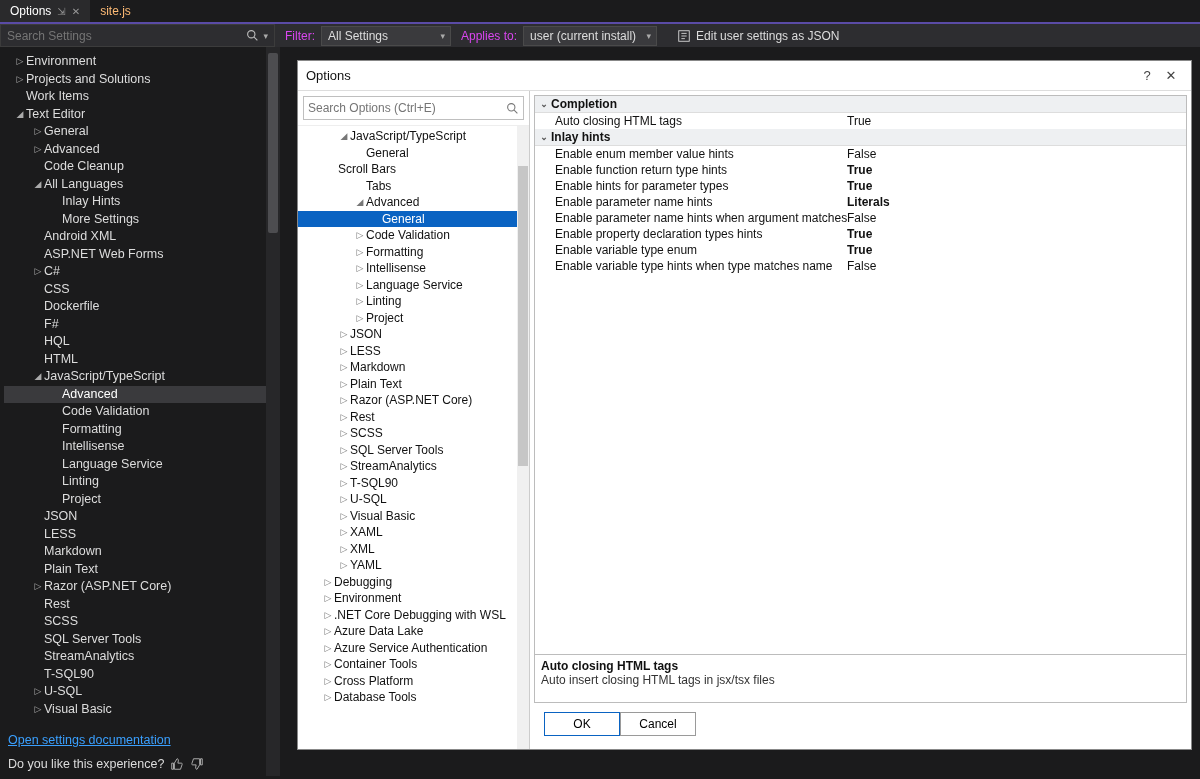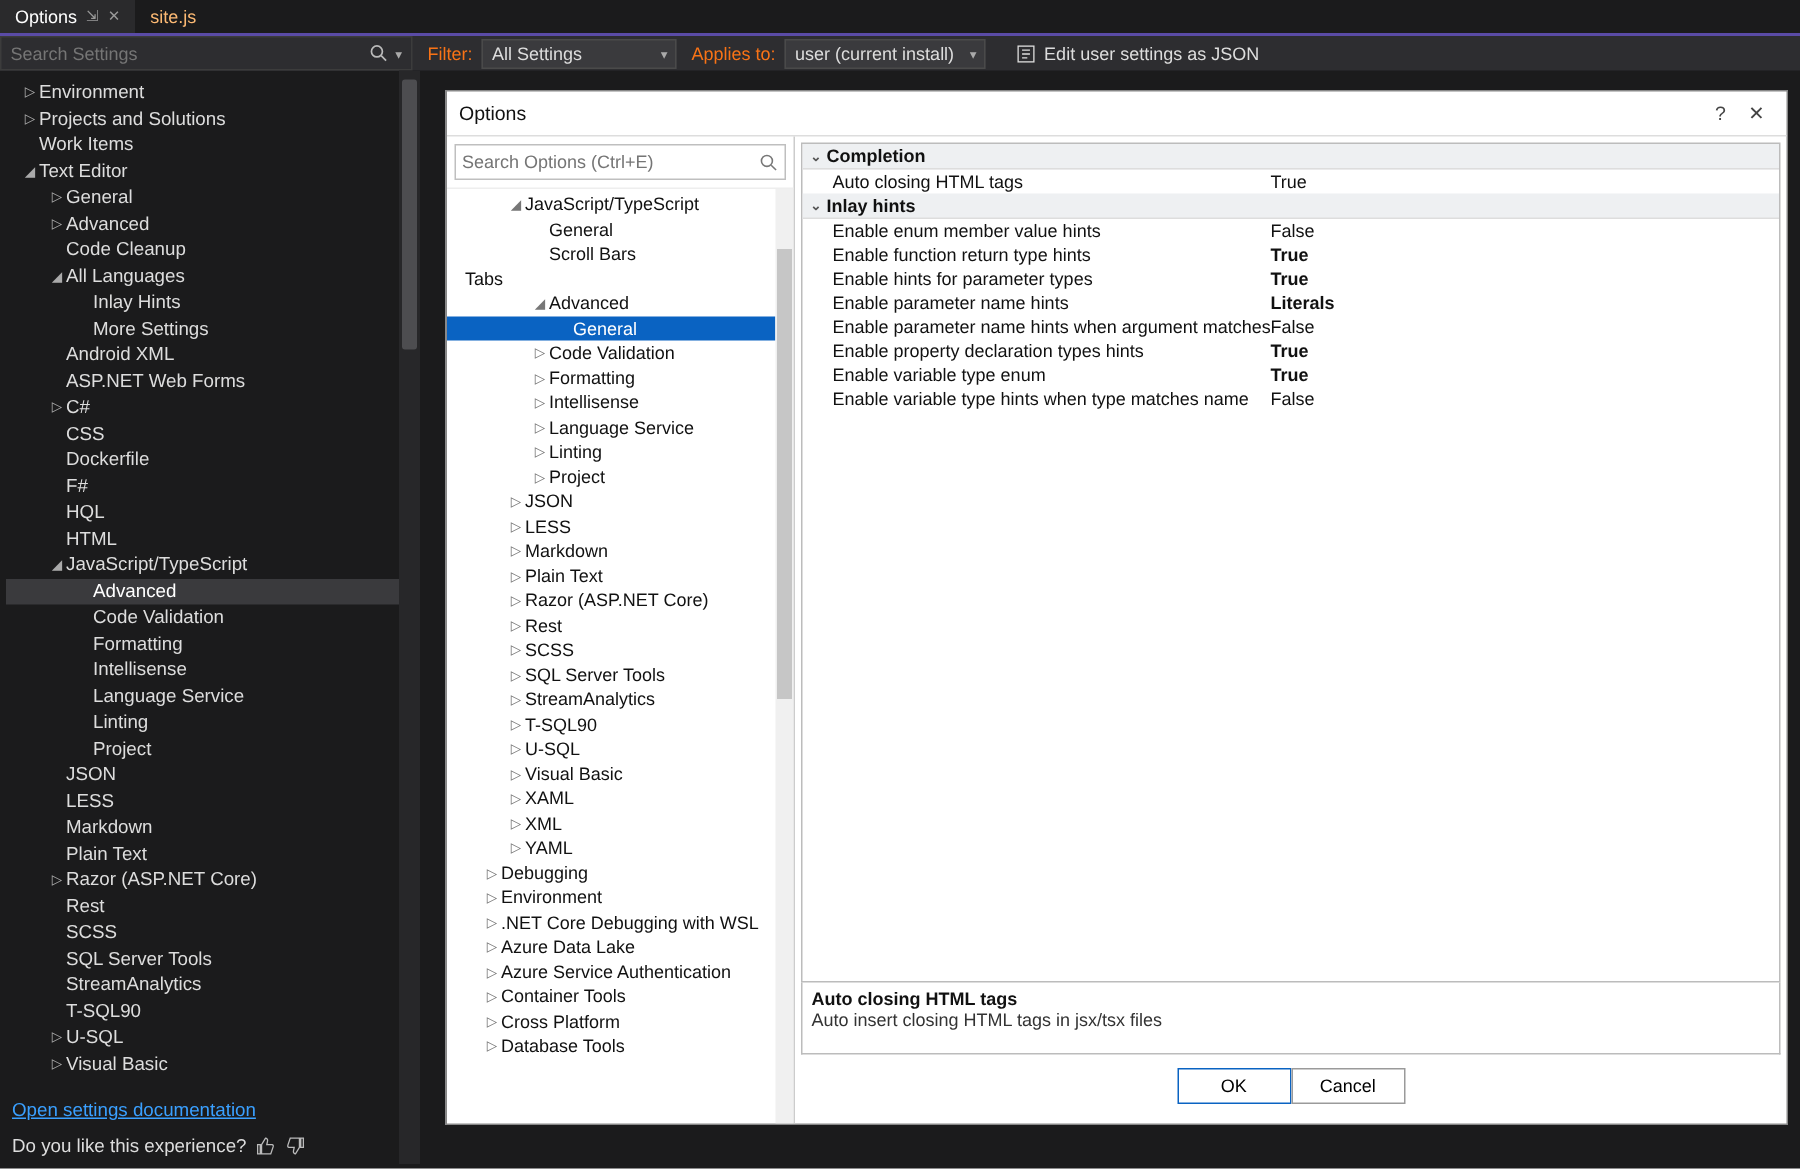--- a/index.html
+++ b/index.html
@@ -7,21 +7,21 @@
 
 
 .tabbar { height:22px; background:#1b1b1c; display:flex; align-items:stretch; font-size:12px; }
 .tab { padding:3px 10px; color:#fdba74; display:flex; align-items:center; gap:6px; }
 .tab.active { background:#2a2a2c; color:#fff; }
 .tab .pin,.tab .close{font-size:10px;color:#999;}
 .topborder{height:2px;background:#5a4ba6;}
 .toolbar { height:23px; background:#2d2d30; display:flex; align-items:center; font-size:12px; color:#ddd; }
 .search-settings { flex:0 0 275px; display:flex; align-items:center; background:#2d2d30; height:100%; padding:0 6px; border:1px solid #3c3c3c;}
 .search-settings input{flex:1;background:transparent;border:none;color:#ddd;font-size:12px;outline:none;}
-.toolbar label{padding:0 6px 0 10px;color:#f97316;}
+.toolbar label{padding:0 6px 0 10px;color:#d946ef;}
 .toolbar .combo{background:#3a3a3d;border:1px solid #4a4a4a;color:#ddd;height:20px;display:flex;align-items:center;padding:0 20px 0 6px;position:relative;min-width:130px;font-size:12px;}
 .toolbar .combo::after{content:"▾";position:absolute;right:5px;color:#aaa;font-size:9px;}
 .toolbar .jsonlink{margin-left:20px;display:flex;align-items:center;gap:5px;color:#ddd;}
 .dark-body{display:flex;height:calc(100% - 50px);}
 .dark-tree-wrap{width:280px;position:relative;}
 .dark-tree{position:absolute;inset:0 14px 0 0;overflow:hidden;padding:6px 0 0 4px;font-size:12.5px;line-height:17.5px;color:#ddd;}
 .dark-scroll{position:absolute;top:0;right:0;width:14px;height:100%;background:#272729;}
 .dark-scroll .thumb{position:absolute;left:2px;right:2px;top:6px;height:180px;background:#4d4d50;border-radius:2px;}
 .dt-row{display:flex;align-items:center;white-space:nowrap;cursor:default;padding-right:6px;}
 .dt-row .arrow{width:12px;text-align:center;color:#aaa;font-size:9px;}
@@ -50,21 +50,21 @@
 .props{flex:1;border:1px solid #bcbcbc;overflow:auto;}
 .prop-group{display:flex;align-items:center;background:#eef0f2;border-bottom:1px solid #ddd;font-weight:600;padding:1px 2px;font-size:12px;}
 .prop-group .arrow{width:14px;text-align:center;font-size:9px;color:#555;}
 .prop-row{display:flex;align-items:center;padding:1px 0 1px 20px;font-size:12px;}
 .prop-row .pname{flex:0 0 292px;overflow:hidden;white-space:nowrap;}
 .prop-row .pval{flex:1;}
 .prop-row .pval.bold{font-weight:600;}
 .desc{border:1px solid #bcbcbc;border-top:none;padding:4px 6px 10px;min-height:48px;}
 .desc .dtitle{font-weight:600;font-size:12px;}
 .desc .dtext{font-size:12px;color:#333;}
-.dlg-buttons{height:42px;display:flex;justify-content:center;align-items:center;gap:0;padding:0 10px;}
+.dlg-buttons{height:42px;display:flex;justify-content:flex-start;align-items:center;gap:0;padding:0 10px;}
 .dlg-buttons button{width:76px;height:24px;background:#fff;border:1px solid #9a9a9a;font-size:12px;cursor:pointer;}
 .dlg-buttons button.primary{border:1px solid #0a63c2;}
 svg{display:block;}
 </style>
 </head>
 <body>
 
 <div class="tabbar">
   <div class="tab active">
     <span>Options</span>
@@ -305,25 +305,25 @@
       <div class="opt-tree-wrap">
         <div class="opt-tree" id="opt-tree">
             <div class="ot-row" style="padding-left: 40px;">
               <span class="arrow">◢</span>
               <span>JavaScript/TypeScript</span>
             </div>
             <div class="ot-row" style="padding-left: 56px;">
               <span class="arrow"></span>
               <span>General</span>
             </div>
-            <div class="ot-row" style="padding-left: 56px;">
+            <div class="ot-row" style="padding-left: 28px;">
               <span class="arrow"></span>
               <span>Scroll Bars</span>
             </div>
-            <div class="ot-row" style="">
+            <div class="ot-row" style="padding-left: 56px;">
               <span class="arrow"></span>
               <span>Tabs</span>
             </div>
             <div class="ot-row" style="padding-left: 56px;">
               <span class="arrow">◢</span>
               <span>Advanced</span>
             </div>
             <div class="ot-row selected" style="padding-left: 72px;">
               <span class="arrow"></span>
               <span>General</span>

